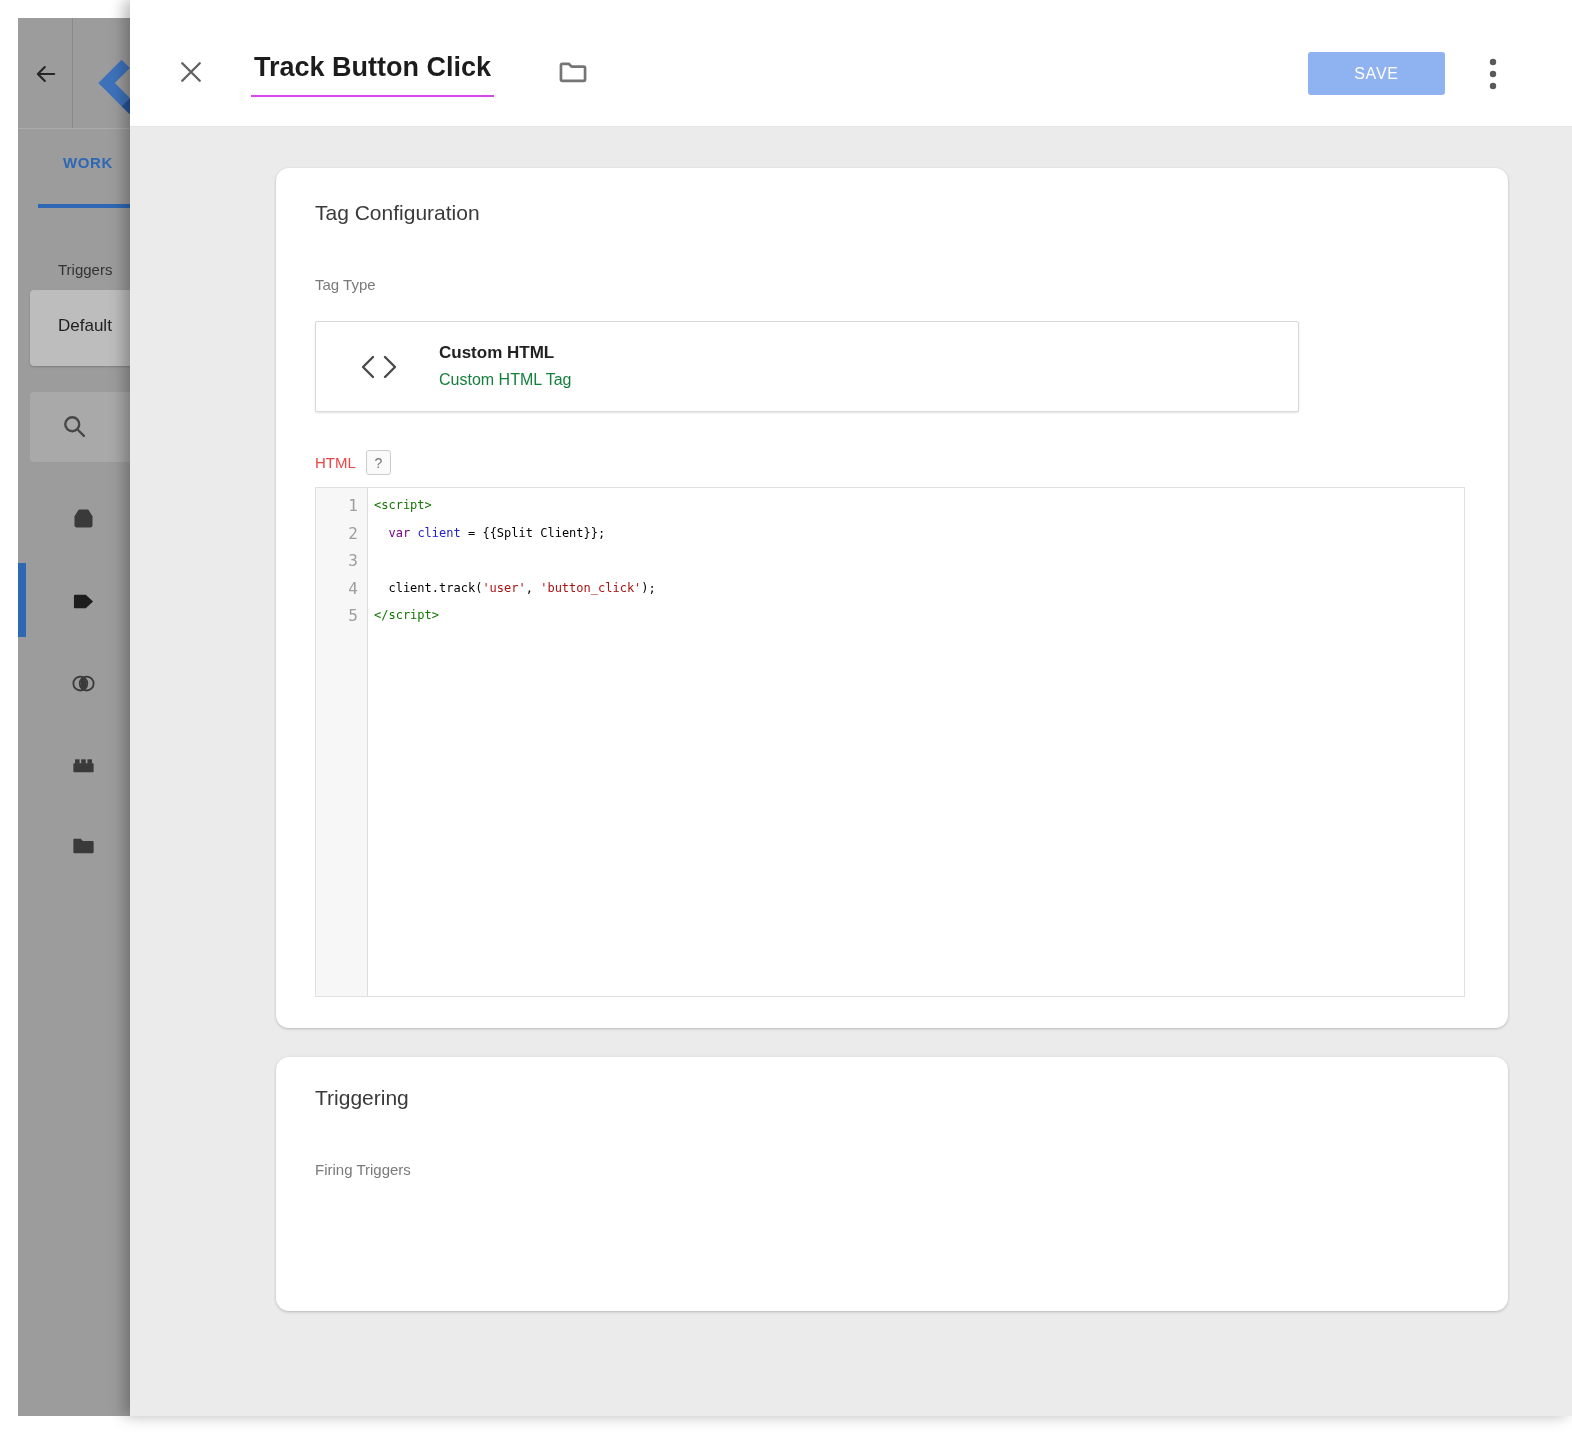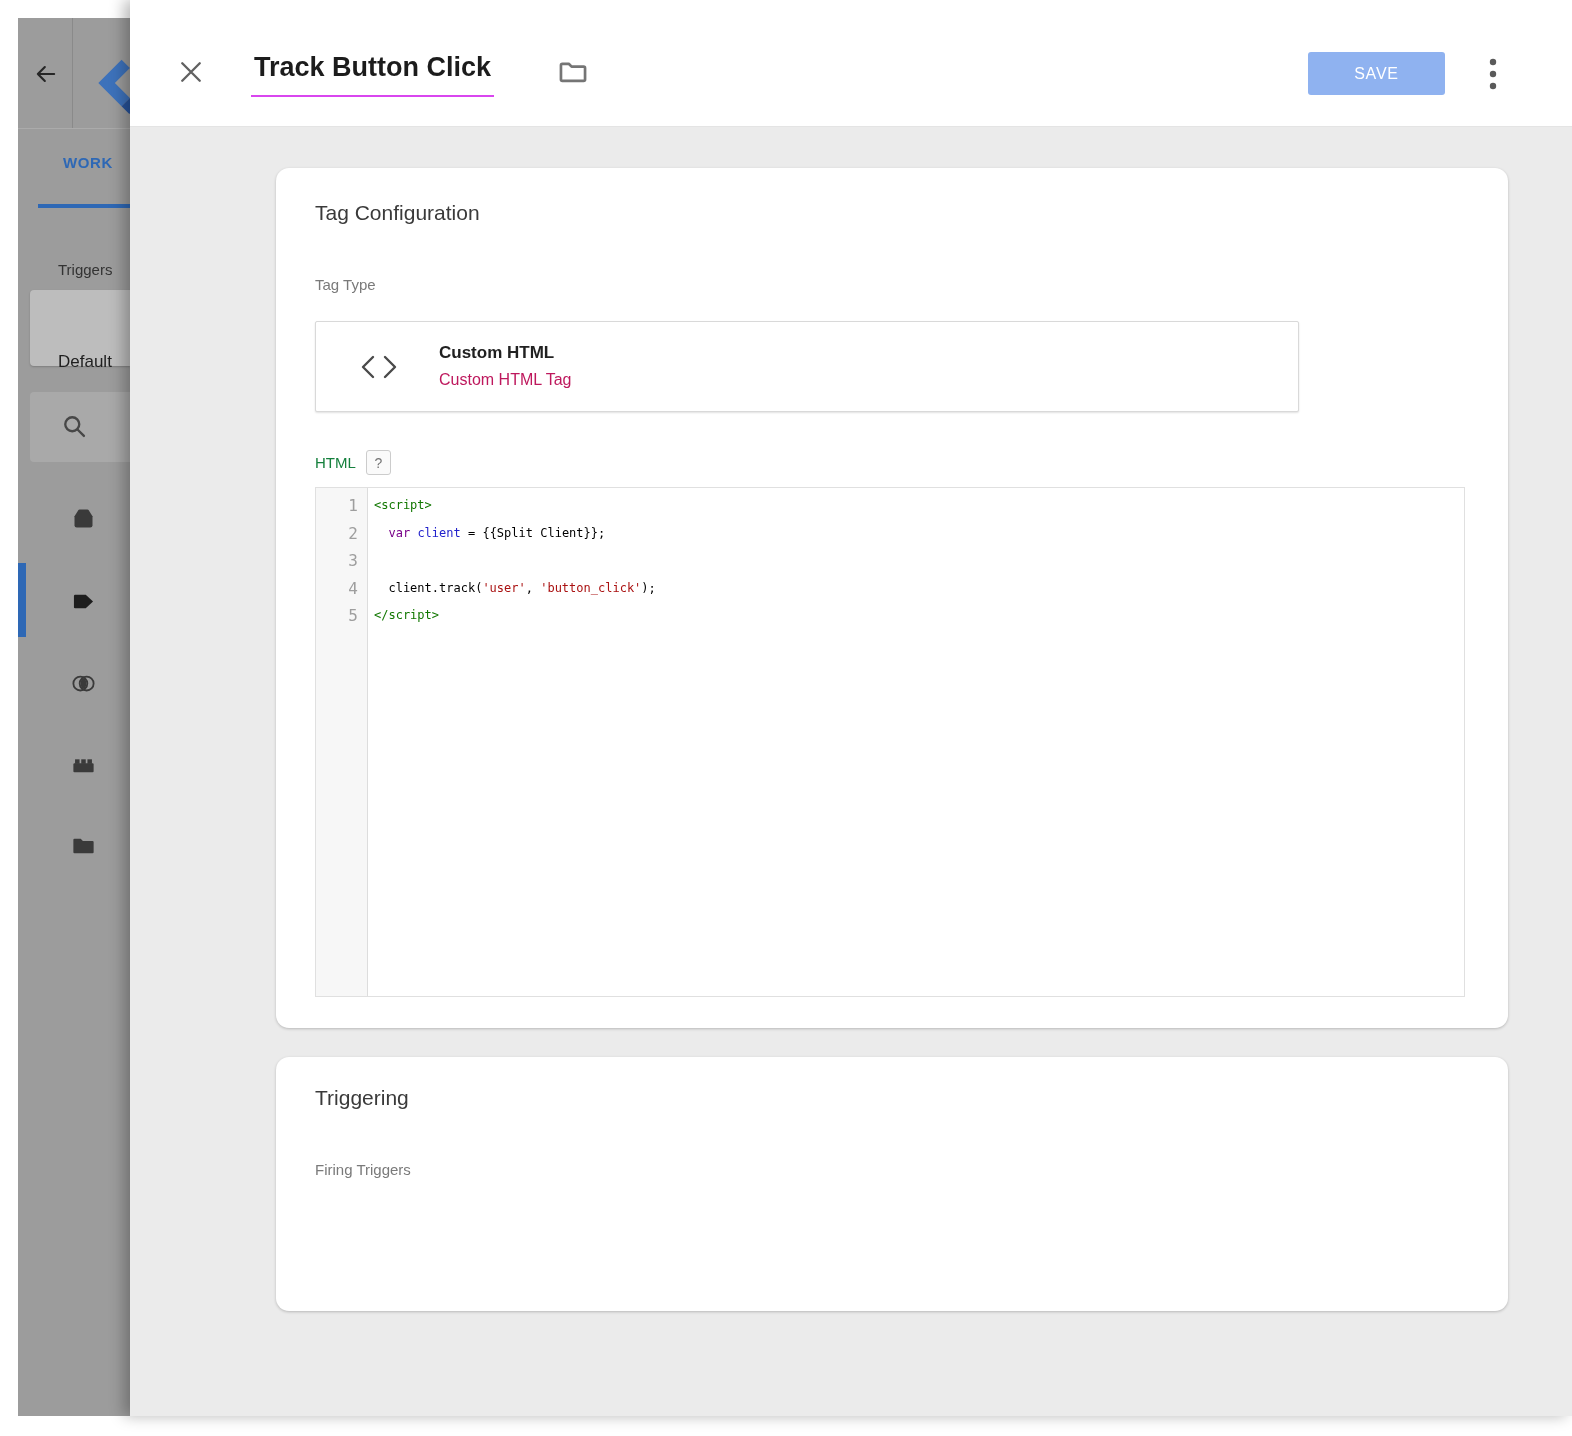--- a/index.html
+++ b/index.html
@@ -38,21 +38,21 @@
     position: absolute; left: 20px; top: 186px; width: 92px; height: 4px;
     background: var(--active-tab-blue, #2e68b5);
   }
   .bg-current { position: absolute; left: 40px; top: 243px; font-size: 15px; color: #333333; }
   .bg-default-card {
     position: absolute; left: 12px; top: 272px; width: 100px; height: 76px;
     background: #bdbdbd; border-radius: 4px 0 0 4px;
     box-shadow: 0 1px 2px rgba(0,0,0,0.2);
   }
   .bg-default-card span {
-    position: absolute; left: 28px; top: 26px; font-size: 17px; color: #1f1f1f; margin-top: 36px;
+    position: absolute; left: 28px; top: 26px; font-size: 17px; color: #1f1f1f;
   }
   .bg-search {
     position: absolute; left: 12px; top: 374px; width: 100px; height: 70px;
     background: #a9a9a9; border-radius: 4px 0 0 4px;
   }
   .bg-search svg { position: absolute; left: 30px; top: 20px; width: 28px; height: 28px; color: #474747; }
   .bg-nav-icon { position: absolute; left: 52px; width: 27px; height: 27px; color: #3a3a3a; }
   .bg-active-bar {
     position: absolute; left: 0; top: 545px; width: 8px; height: 74px;
     background: var(--active-tab-blue, #2e68b5);
@@ -101,24 +101,24 @@
   .field-label { position: absolute; left: 39px; font-size: 15px; color: #7a7a7a; }
 
   .select-box {
     position: absolute; left: 39px; width: 984px; height: 91px;
     background: #ffffff; border: 1px solid #d9d9d9; border-radius: 2px;
     box-shadow: 0 1px 2px rgba(0,0,0,0.12);
     cursor: pointer;
   }
   .select-box .box-icon { position: absolute; left: 43px; top: 28px; width: 40px; height: 34px; color: #4a4a4a; }
   .box-title { position: absolute; left: 123px; top: 21px; font-size: 17px; font-weight: 700; color: #212121; }
-  .box-subtitle { position: absolute; left: 123px; top: 49px; font-size: 16px; color: #be185d; text-align: right; }
+  .box-subtitle { position: absolute; left: 123px; top: 49px; font-size: 16px; color: #15803d; text-align: right; }
 
   .html-label-row { position: absolute; left: 39px; top: 282px; display: flex; align-items: center; gap: 10px; }
-  .html-label { font-size: 15px; color: #15803d; }
+  .html-label { font-size: 15px; color: #ef4444; }
   .help-chip {
     width: 25px; height: 25px; background: #fafafa;
     border: 1px solid #cccccc; border-radius: 3px;
     font-size: 14px; color: #757575;
     display: flex; align-items: center; justify-content: center;
     cursor: pointer;
   }
 
   
   .editor {

